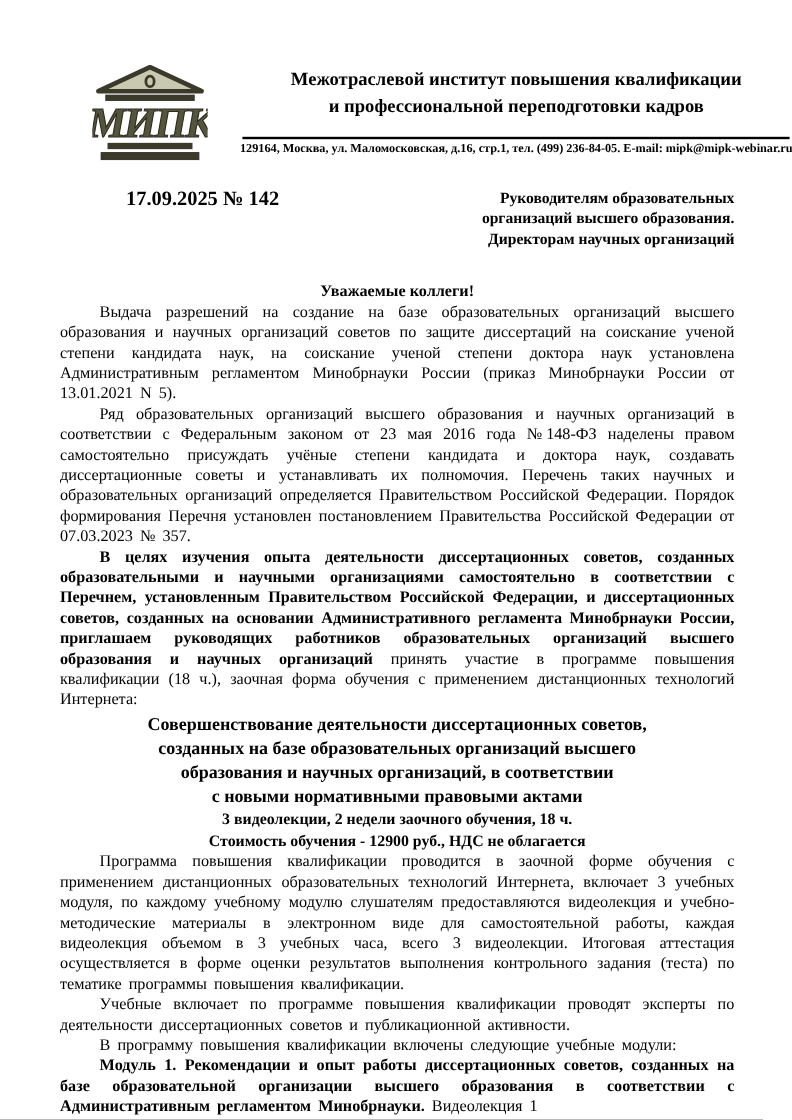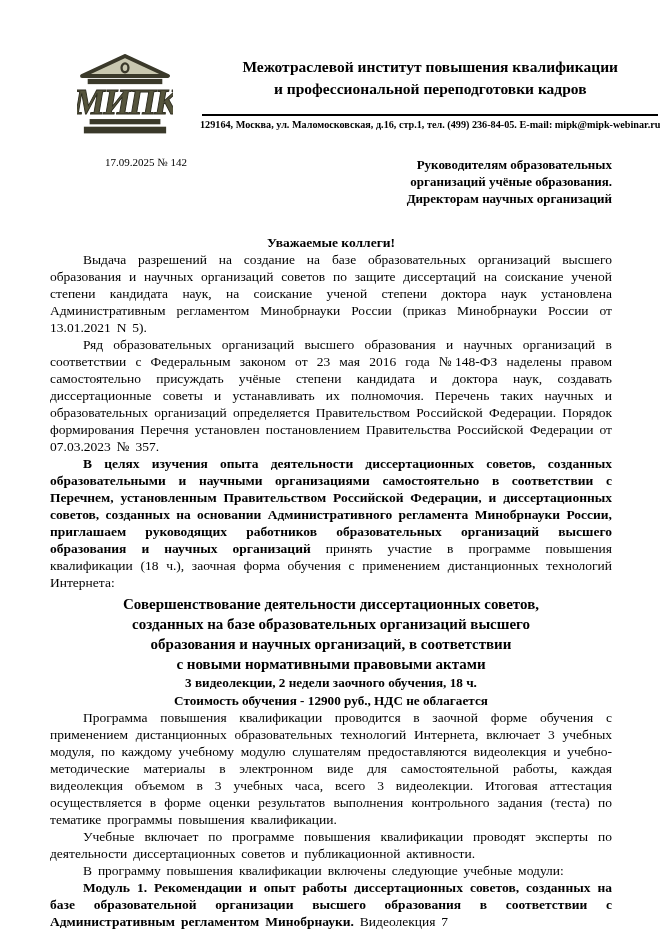--- a/index.html
+++ b/index.html
@@ -27,21 +27,21 @@
   }
   .head-rule { border-bottom: 2px solid #000; margin: 14px 2px 3px 2px; }
   .address {
     font-weight: bold;
     font-size: 10.2px;
     text-align: left;
     white-space: nowrap;
   }
   
   .meta-row { display: flex; justify-content: space-between; margin-top: 14px; }
-  .date { font-weight: normal; font-size: 11px; padding-left: 55px; white-space: nowrap; text-align: right; }
+  .date { font-weight: bold; font-size: 17px; padding-left: 55px; white-space: nowrap; text-align: right; }
   .recipients { font-weight: bold; font-size: 13px; line-height: 17px; text-align: right; }
   
   .salutation { text-align: center; font-weight: bold; font-size: 13.5px; margin-top: 28px; }
   .para {
     font-size: 13.5px;
     line-height: 17px;
     text-align: justify;
     text-indent: 33px;
     word-spacing: 2.5px;
   }
@@ -84,21 +84,21 @@
       </div>
       <div class="head-rule"></div>
       <div class="address">129164, Москва, ул. Маломосковская, д.16, стр.1, тел. (499) 236-84-05. E-mail: mipk@mipk-webinar.ru</div>
     </div>
   </header>
 
   <div class="meta-row">
     <div class="date">17.09.2025 № 142</div>
     <div class="recipients">
       <div>Руководителям образовательных</div>
-      <div>организаций учёные образования.</div>
+      <div>организаций высшего образования.</div>
       <div>Директорам научных организаций</div>
     </div>
   </div>
 
   <div class="salutation">Уважаемые коллеги!</div>
 
   <p class="para">Выдача разрешений на создание на базе образовательных организаций высшего образования и научных организаций советов по защите диссертаций на соискание ученой степени кандидата наук, на соискание ученой степени доктора наук установлена Административным регламентом Минобрнауки России (приказ Минобрнауки России от 13.01.2021 N 5).</p>
 
   <p class="para">Ряд образовательных организаций высшего образования и научных организаций в соответствии с Федеральным законом от 23 мая 2016 года №148-ФЗ наделены правом самостоятельно присуждать учёные степени кандидата и доктора наук, создавать диссертационные советы и устанавливать их полномочия. Перечень таких научных и образовательных организаций определяется Правительством Российской Федерации. Порядок формирования Перечня установлен постановлением Правительства Российской Федерации от 07.03.2023 № 357.</p>
 
@@ -115,20 +115,20 @@
     <div>3 видеолекции, 2 недели заочного обучения, 18 ч.</div>
     <div>Стоимость обучения - 12900 руб., НДС не облагается</div>
   </div>
 
   <p class="para">Программа повышения квалификации проводится в заочной форме обучения с применением дистанционных образовательных технологий Интернета, включает 3 учебных модуля, по каждому учебному модулю слушателям предоставляются видеолекция и учебно-методические материалы в электронном виде для самостоятельной работы, каждая видеолекция объемом в 3 учебных часа, всего 3 видеолекции. Итоговая аттестация осуществляется в форме оценки результатов выполнения контрольного задания (теста) по тематике программы повышения квалификации.</p>
 
   <p class="para">Учебные включает по программе повышения квалификации проводят эксперты по деятельности диссертационных советов и публикационной активности.</p>
 
   <p class="para">В программу повышения квалификации включены следующие учебные модули:</p>
 
-  <p class="para"><span class="b">Модуль 1. Рекомендации и опыт работы диссертационных советов, созданных на базе образовательной организации высшего образования в соответствии с Административным регламентом Минобрнауки.</span><span> Видеолекция 7</span></p>
+  <p class="para"><span class="b">Модуль 1. Рекомендации и опыт работы диссертационных советов, созданных на базе образовательной организации высшего образования в соответствии с Административным регламентом Минобрнауки.</span><span> Видеолекция 1</span></p>
 
   <div class="lecturer">
     <div>Лектор – начальник отдела по обеспечению деятельности диссертационных советов</div>
 
   </div>
 
 </div>
 
 </body></html>

